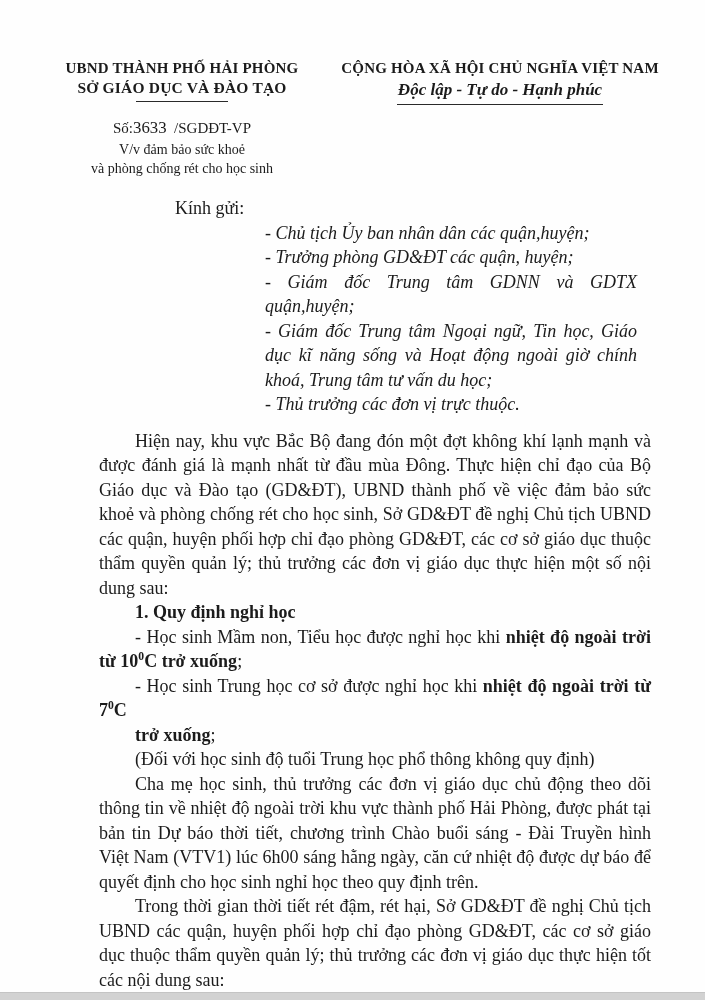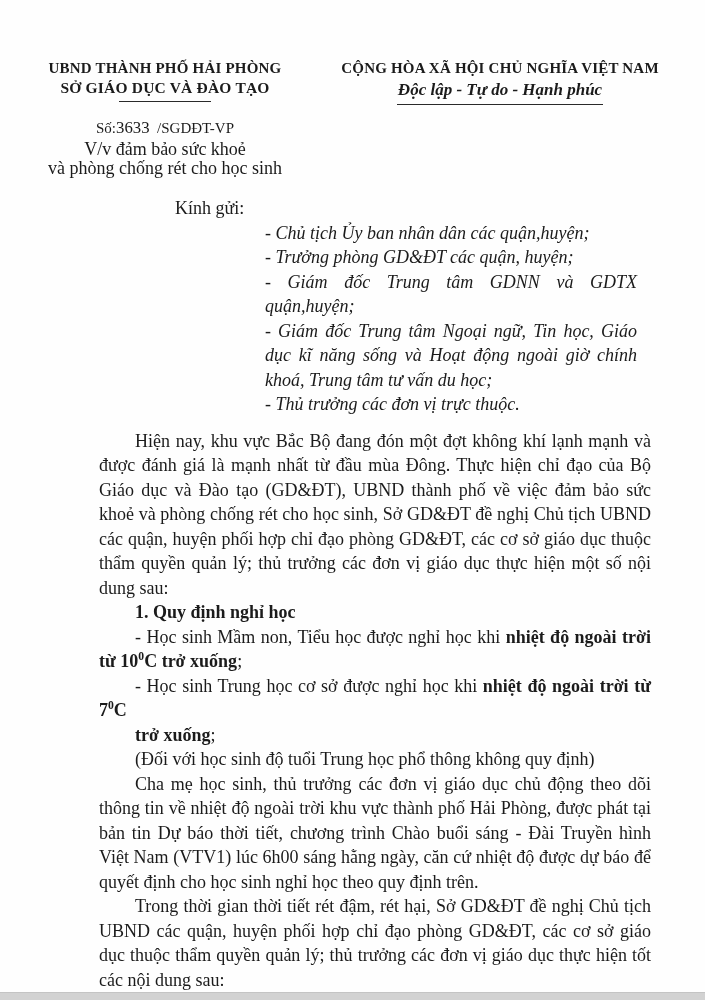--- a/index.html
+++ b/index.html
@@ -9,36 +9,36 @@
     height: 1000px;
     margin: 0 auto;
     background: #fefefe;
     overflow: hidden;
     font-family: "Liberation Serif", "DejaVu Serif", serif;
     color: #1b1b1b;
   }
   
   .header-left {
     position: absolute;
-    left: 31px; top: 60px;
+    left: 48px; top: 60px;
     width: 268px;
     text-align: center;
   }
   .header-right {
     position: absolute;
     left: 332px; top: 60px;
     width: 336px;
     text-align: center;
   }
   .hl-org     { font-size: 15px; font-weight: bold; letter-spacing: 0.2px; }
   .hl-dept    { font-size: 15.5px; font-weight: bold; margin-top: 2px; letter-spacing: 0.2px; }
   .rule-short { width: 92px;  border-bottom: 1.5px solid #2a2a2a; margin: 4px auto 0; }
   .rule-long  { width: 206px; border-bottom: 1.5px solid #2a2a2a; margin: 4px auto 0; }
   .hl-number  { font-size: 15px; margin-top: 16px; white-space: pre; }
-  .hl-subject { font-size: 18px; line-height: 19px; margin-top: 2px; }
+  .hl-subject { font-size: 14px; line-height: 19px; margin-top: 2px; }
   .hr-nation  { font-size: 15px; font-weight: bold; letter-spacing: 0.2px; }
   .hr-motto   { font-size: 17px; font-weight: bold; margin-top: 3px; font-style: italic; }
   .hr-date    { font-size: 16.5px; margin-top: 18px; white-space: pre; }
   .num        { font-size: 1.12em; }
   .b          { font-weight: bold; }
   .i          { font-style: italic; }
   sup         { line-height: 0; font-size: 0.65em; }
   
   .content {
     position: absolute;

